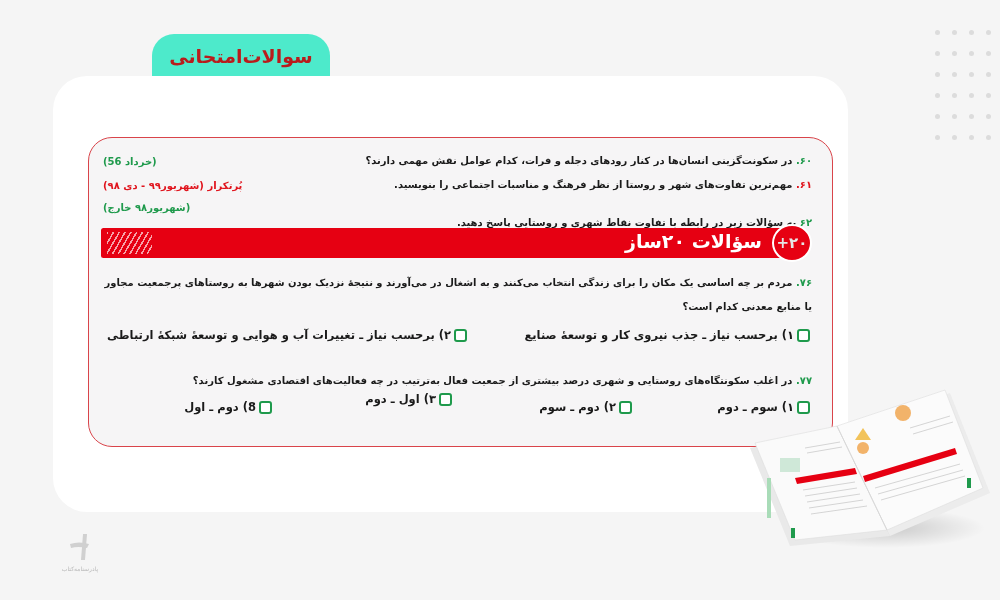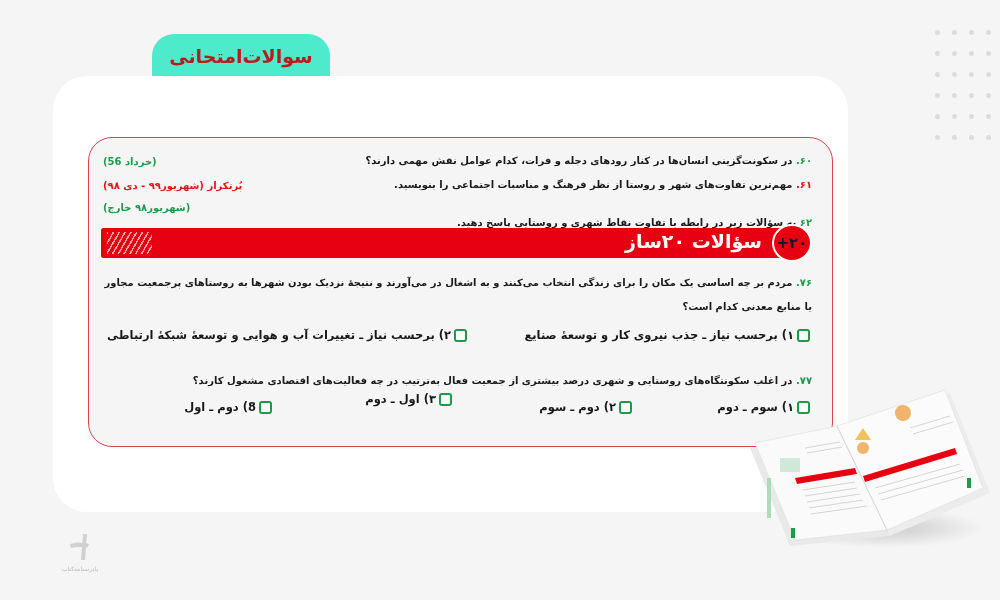--- a/index.html
+++ b/index.html
@@ -44,21 +44,21 @@
   .tag.red { color: #e0141d; }
 
   .banner {
     position: absolute; left: 12px; top: 90px; width: 703px; height: 30px;
     background: #e60012; border-radius: 3px 18px 18px 3px;
     direction: rtl;
   }
   .banner-badge {
     position: absolute; right: -8px; top: -4px; width: 40px; height: 38px;
     background: #e60012; border: 2.5px solid #fff; border-radius: 50%;
-    color: #0f172a; font-weight: bold; font-size: 15px;
+    color: #e5e5e5; font-weight: bold; font-size: 15px;
     display: flex; align-items: center; justify-content: center; direction: ltr;
   }
   .banner-title {
     position: absolute; right: 42px; top: 2px; color: #fff; font-weight: bold; font-size: 19px;
     white-space: nowrap;
   }
   .hatch {
     position: absolute; left: 6px; top: 4px; width: 45px; height: 22px;
     background: repeating-linear-gradient(120deg, rgba(255,255,255,0.85) 0 1.5px, transparent 1.5px 5px);
     opacity: 0.75;

